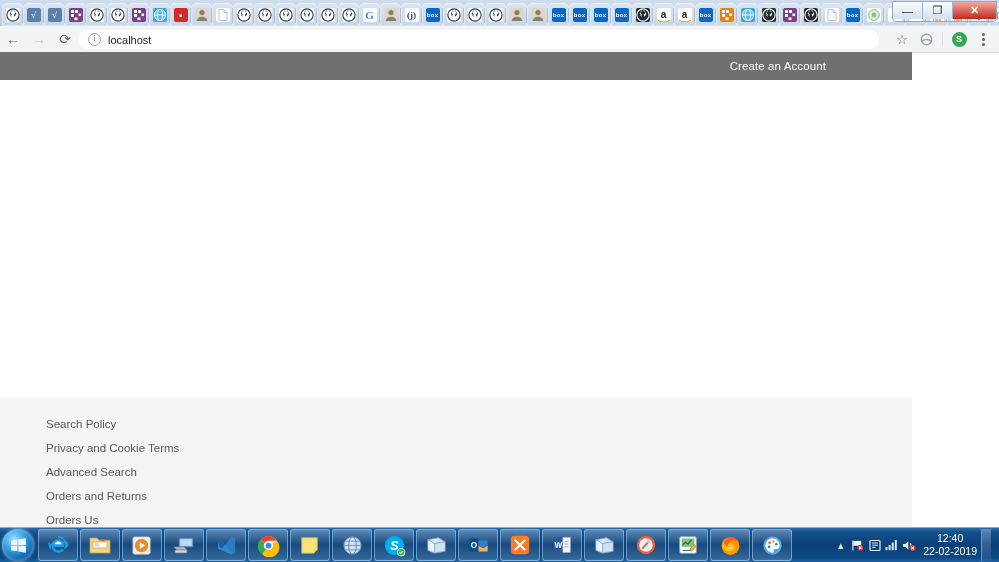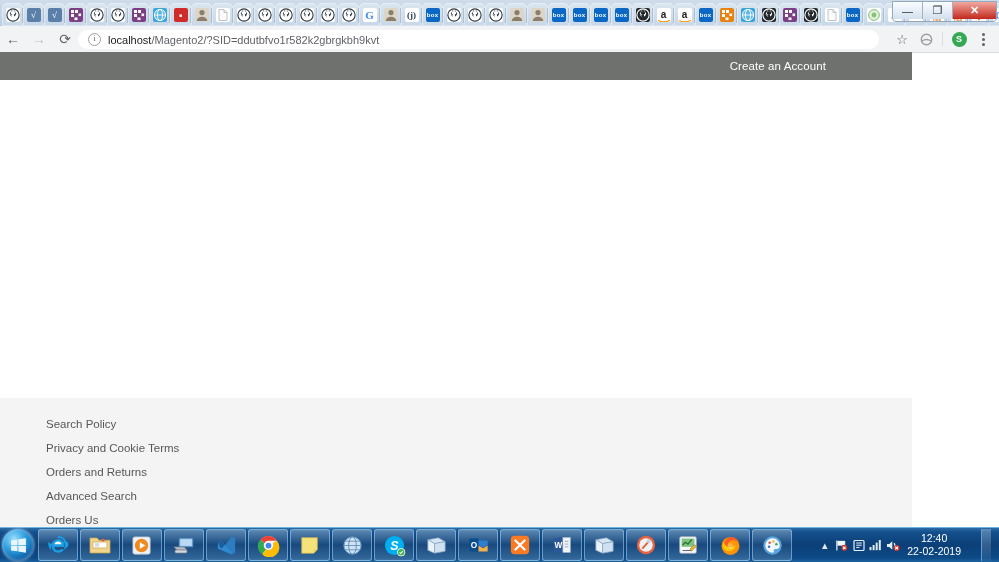--- a/index.html
+++ b/index.html
@@ -89,21 +89,21 @@
   }
   .tb-items{display:flex;align-items:center;margin-left:4px;}
   .tbitem{
     width:38px;height:30px;margin-right:2px;flex:none;
     display:flex;align-items:center;justify-content:center;
     border:1px solid rgba(160,210,245,.55);border-radius:3px;
     background:linear-gradient(rgba(255,255,255,.30),rgba(255,255,255,.06) 48%, rgba(255,255,255,.16));
   }
   .tray{position:absolute;right:0;top:0;height:34px;display:flex;align-items:center;padding-right:8px;}
   .trayico{width:17px;height:34px;display:flex;align-items:center;justify-content:center;color:#dce9f6;font-size:11px;}
-  .clock{color:#fff;font-size:10.5px;text-align:center;line-height:13px;margin-left:6px;margin-right:20px;}
+  .clock{color:#fff;font-size:10.5px;text-align:center;line-height:13px;margin-left:6px;margin-right:4px;}
   .showdesk{width:9px;height:32px;border-left:1px solid #5d9fd0;
             background:linear-gradient(rgba(255,255,255,.28),rgba(255,255,255,.05));}
 </style>
 </head>
 <body>
 
 <div class="screen">
 
   <div class="browser">
 
@@ -399,21 +399,20 @@
     </div>
 
     <div class="toolbar">
       <div class="navbtn">←</div>
       <div class="navbtn disabled">→</div>
       <div class="navbtn">⟳</div>
 
       <div class="omnibox">
         <span class="infoico">i</span>
         <span class="url-host">localhost</span>
-        <span class="url-rest">/Magento2/?SID=ddutbfvo1r582k2gbrgkbh9kvt</span>
       </div>
 
       <div class="tb-right">
         <div class="tb-ico">☆</div>
         <div class="tb-ico">
           <svg width="13" height="13" viewBox="0 0 13 13">
             <circle cx="6.5" cy="6.5" r="5.2" fill="none" stroke="#9aa0a6" stroke-width="1.4"></circle>
             <path d="M2 8 Q6.5 5 11 8" fill="none" stroke="#9aa0a6" stroke-width="1.3"></path>
           </svg>
         </div>
@@ -433,22 +432,22 @@
 
     <div class="viewport">
       <div class="page-header">
         <span class="create-acct">Create an Account</span>
       </div>
       <div class="page-body"></div>
       <div class="page-footer">
         <ul class="footer-links" id="footer-links">
             <li><a href="#">Search Policy</a></li>
             <li><a href="#">Privacy and Cookie Terms</a></li>
+            <li><a href="#">Advanced Search</a></li>
             <li><a href="#">Orders and Returns</a></li>
-            <li><a href="#">Advanced Search</a></li>
             <li><a href="#">Orders Us</a></li>
           </ul>
       </div>
     </div>
   </div>
 
   <div class="taskbar">
     <div class="startorb">
       <svg width="17" height="17" viewBox="0 0 16 16">
         <path d="M1 3.2 L7 2.3 L7 7.5 L1 7.5 Z" fill="#eaf6ff"></path>

